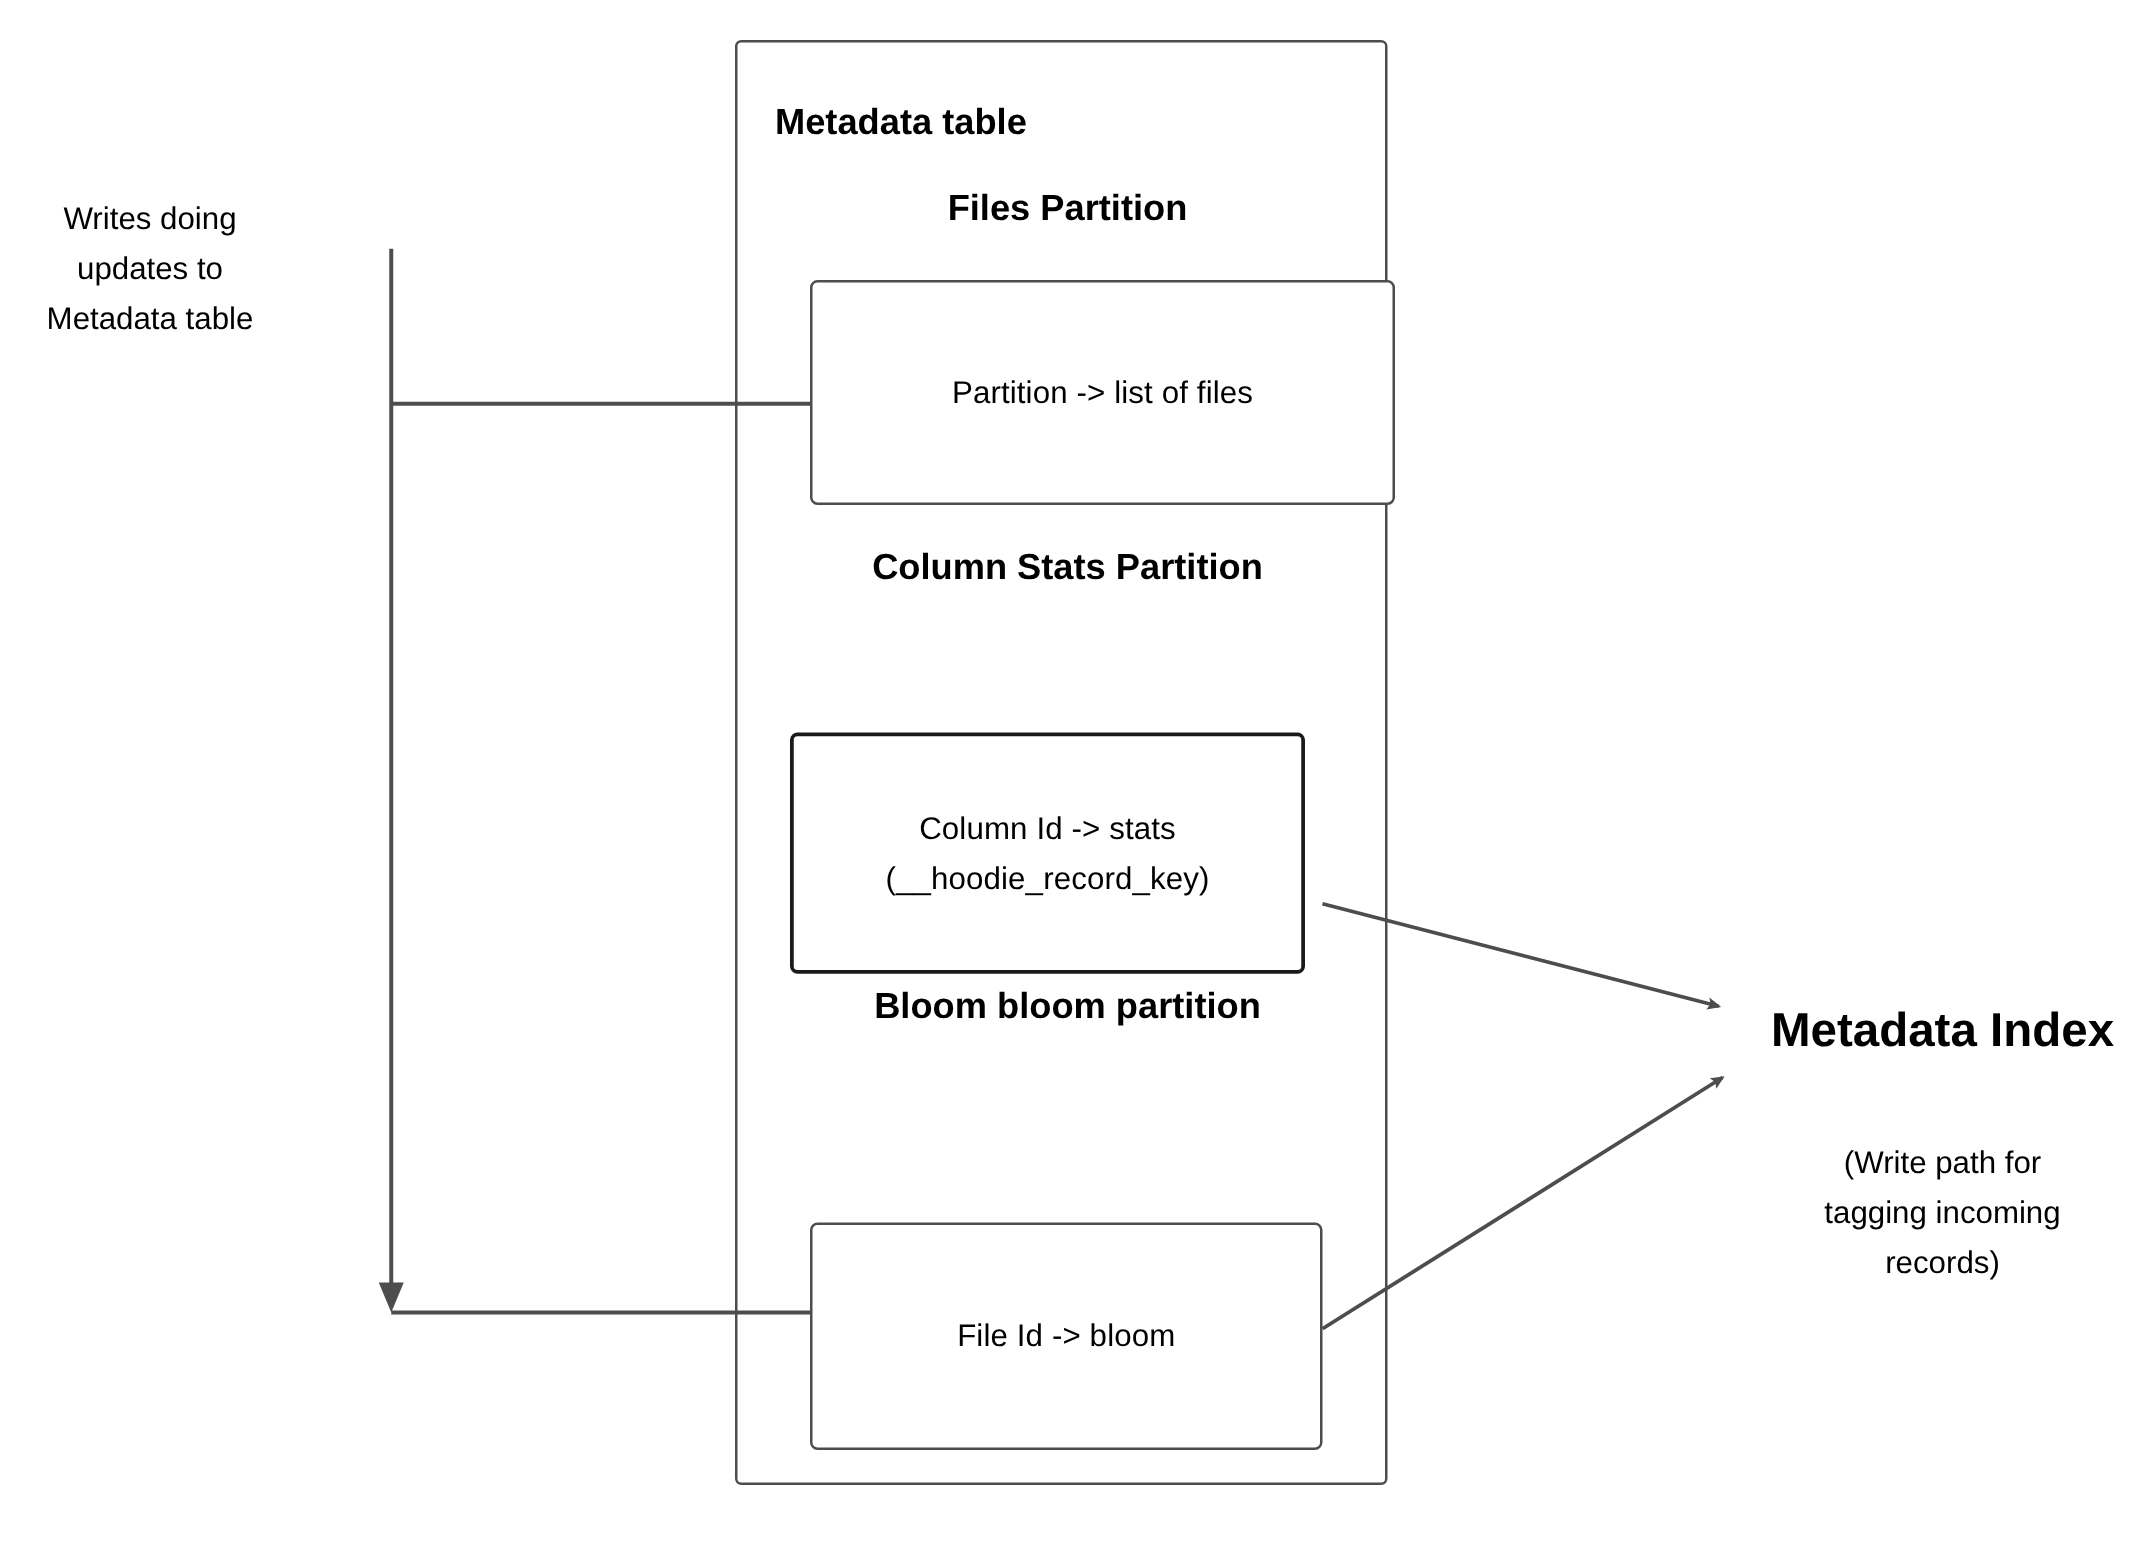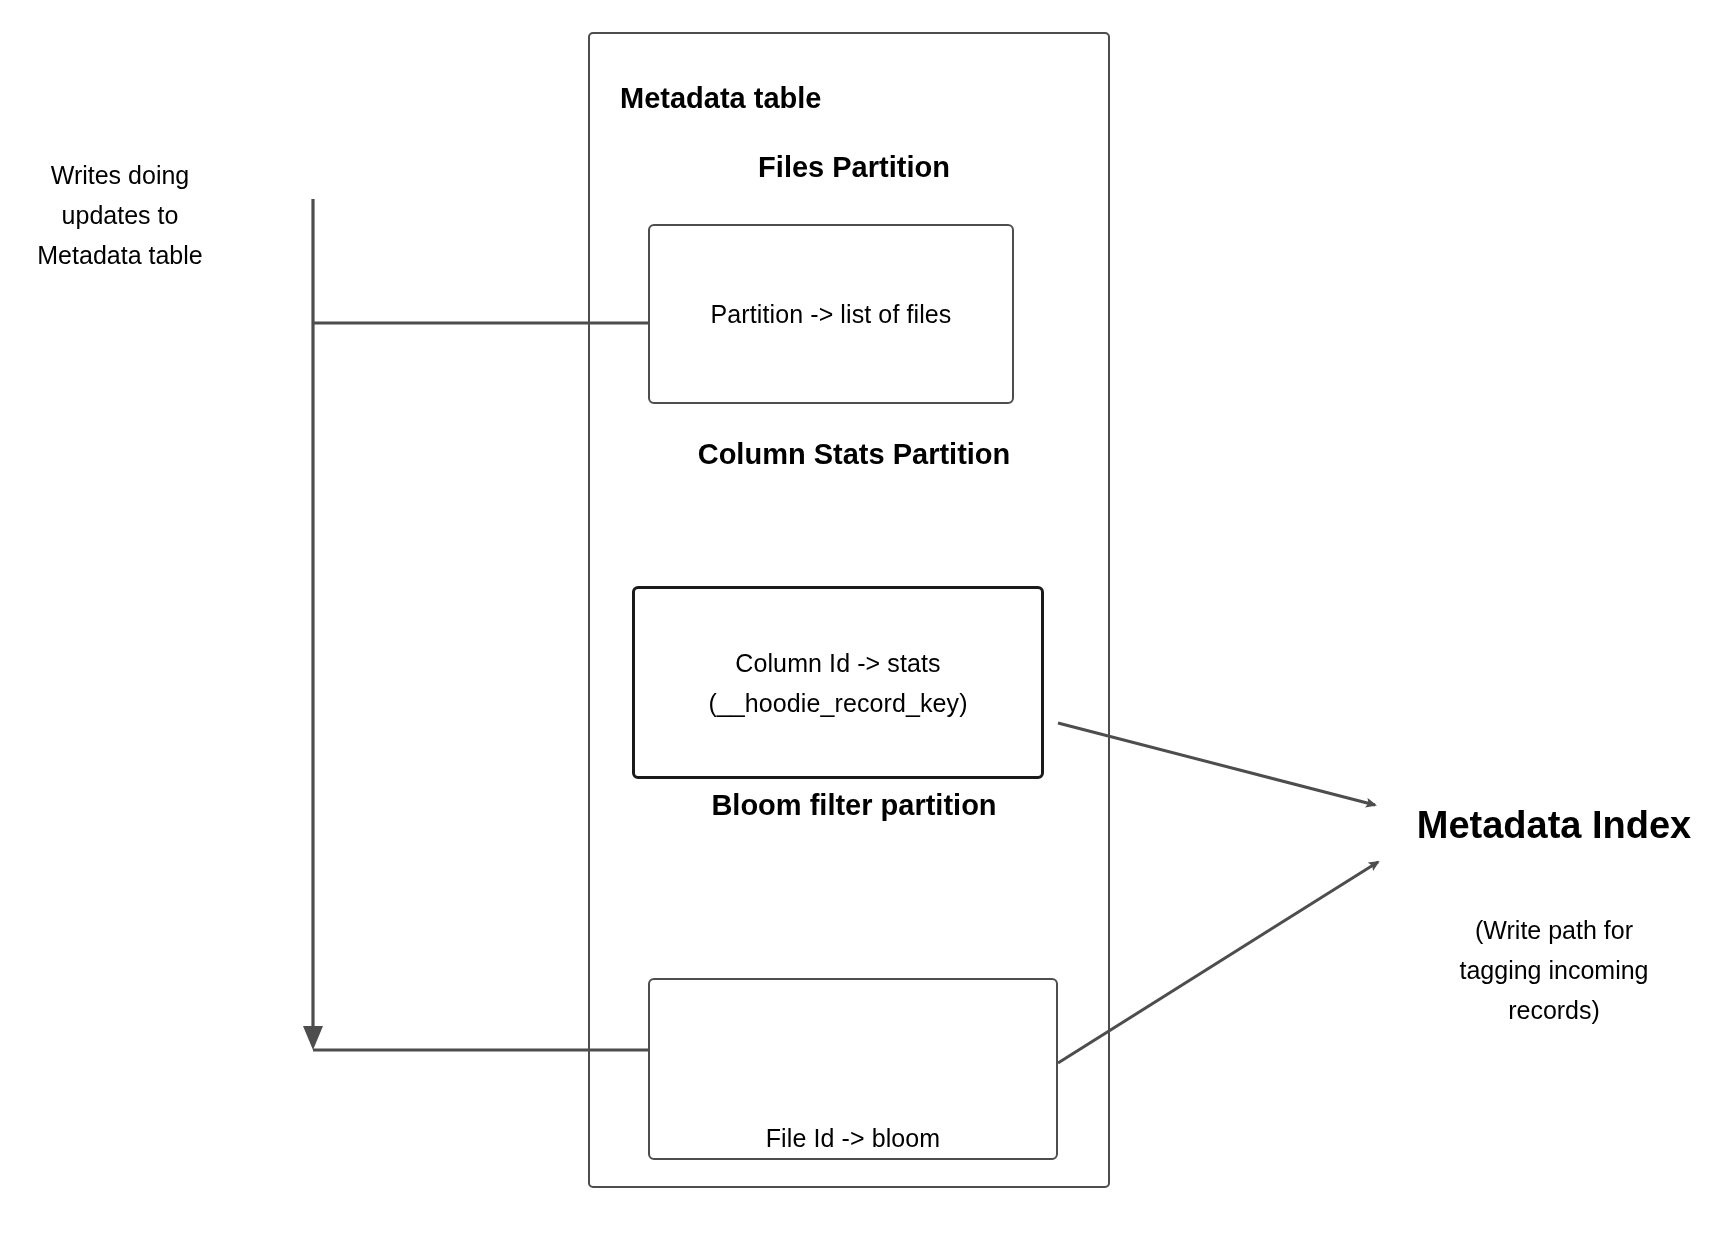--- a/index.html
+++ b/index.html
@@ -46,23 +46,23 @@
     background: #ffffff;
     box-sizing: border-box;
     display: flex;
     align-items: center;
     justify-content: center;
     text-align: center;
   }
   .inner-box.emphasis {
     border: 3px solid #1a1a1a;
   }
-  .box-files   { left: 648px; top: 224px; width: 366px; height: 180px; }
+  .box-files   { left: 648px; top: 224px; width: 468px; height: 180px; }
   .box-colstats{ left: 632px; top: 586px; width: 412px; height: 193px; }
-  .box-bloom   { left: 648px; top: 978px; width: 410px; height: 182px; align-items: flex-end; }
+  .box-bloom   { left: 648px; top: 978px; width: 410px; height: 182px; }
 
   .box-text {
     font-size: 25px;
     line-height: 40px;
     color: #000000;
     white-space: pre-line;
     letter-spacing: 0.1px;
   }
 
   
@@ -157,21 +157,21 @@
     <span class="box-text">Partition -&gt; list of files</span>
   </div>
 
   <div class="heading partition-title title-colstats">Column Stats
 Partition</div>
   <div class="inner-box emphasis box-colstats">
     <span class="box-text">Column Id  -&gt; stats
 (__hoodie_record_key)</span>
   </div>
 
-  <div class="heading partition-title title-bloom">Bloom filter
+  <div class="heading partition-title title-bloom">Bloom bloom
 partition</div>
   <div class="inner-box box-bloom">
     <span class="box-text">File Id -&gt; bloom</span>
   </div>
 
   <div class="free-label label-mi-title">Metadata Index</div>
   <div class="free-label label-mi-sub">(Write path for
 tagging incoming
 records)</div>
 

